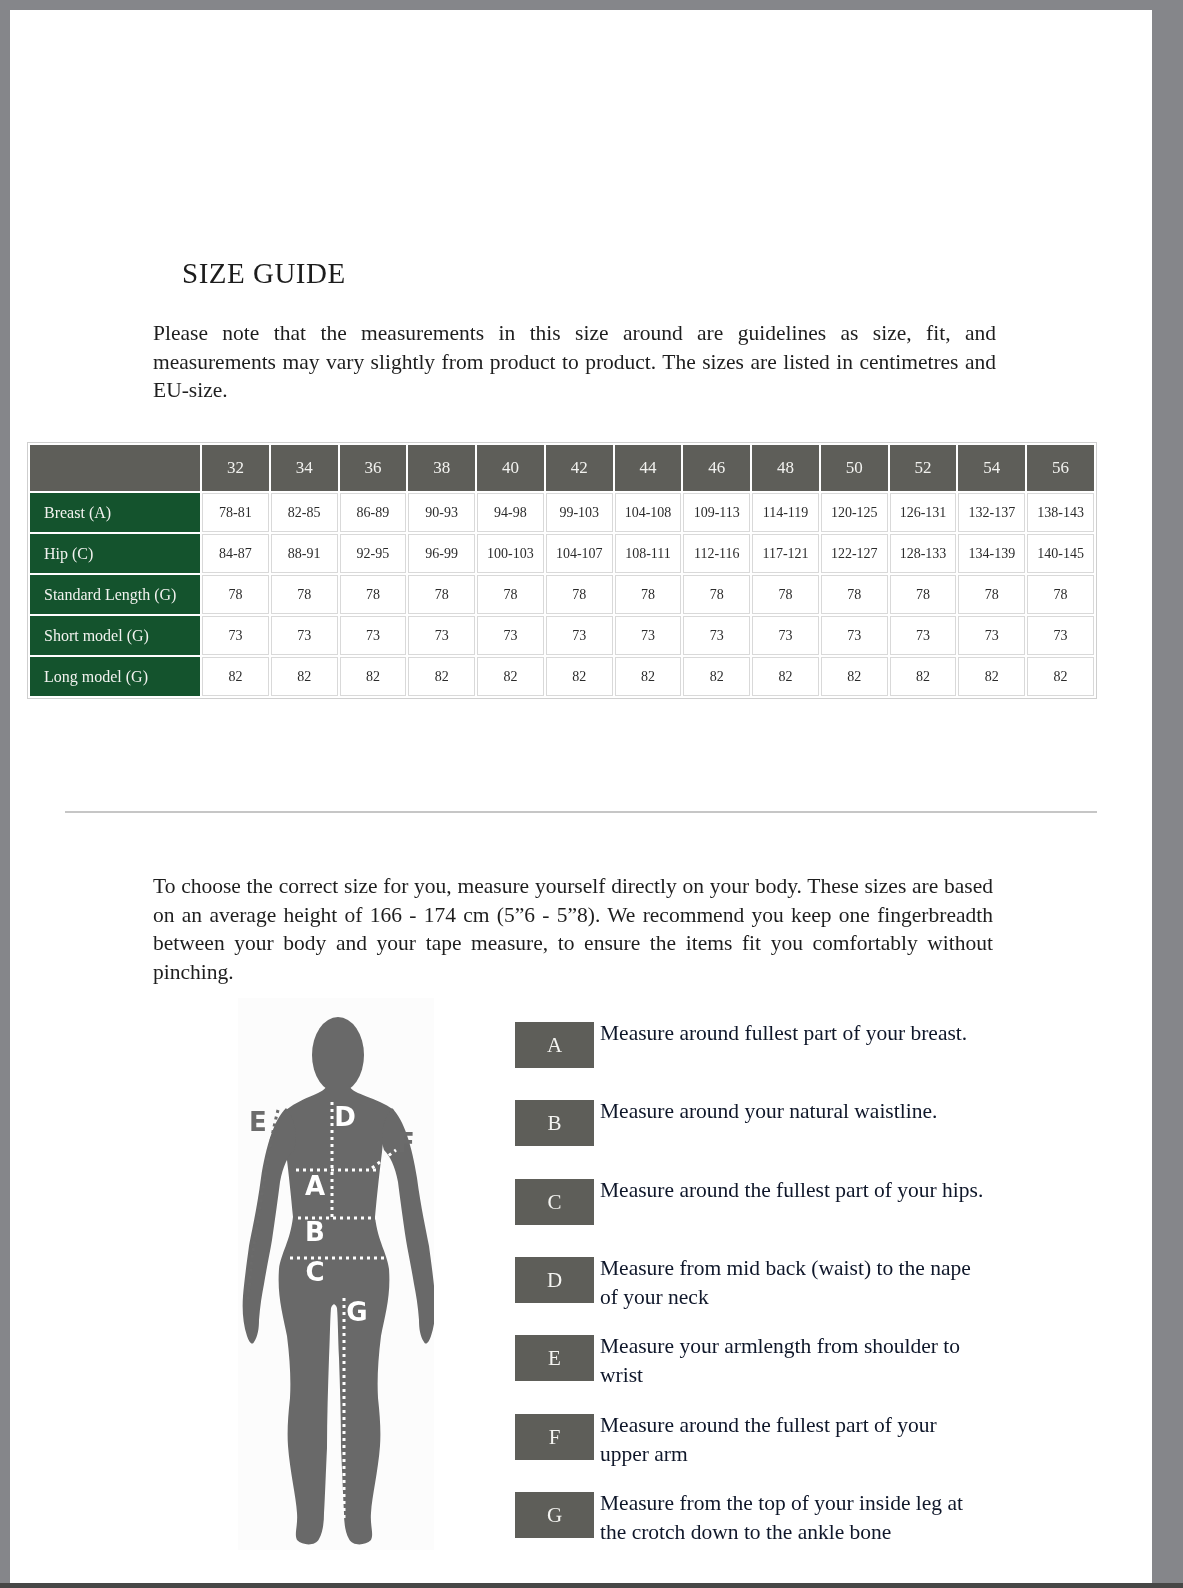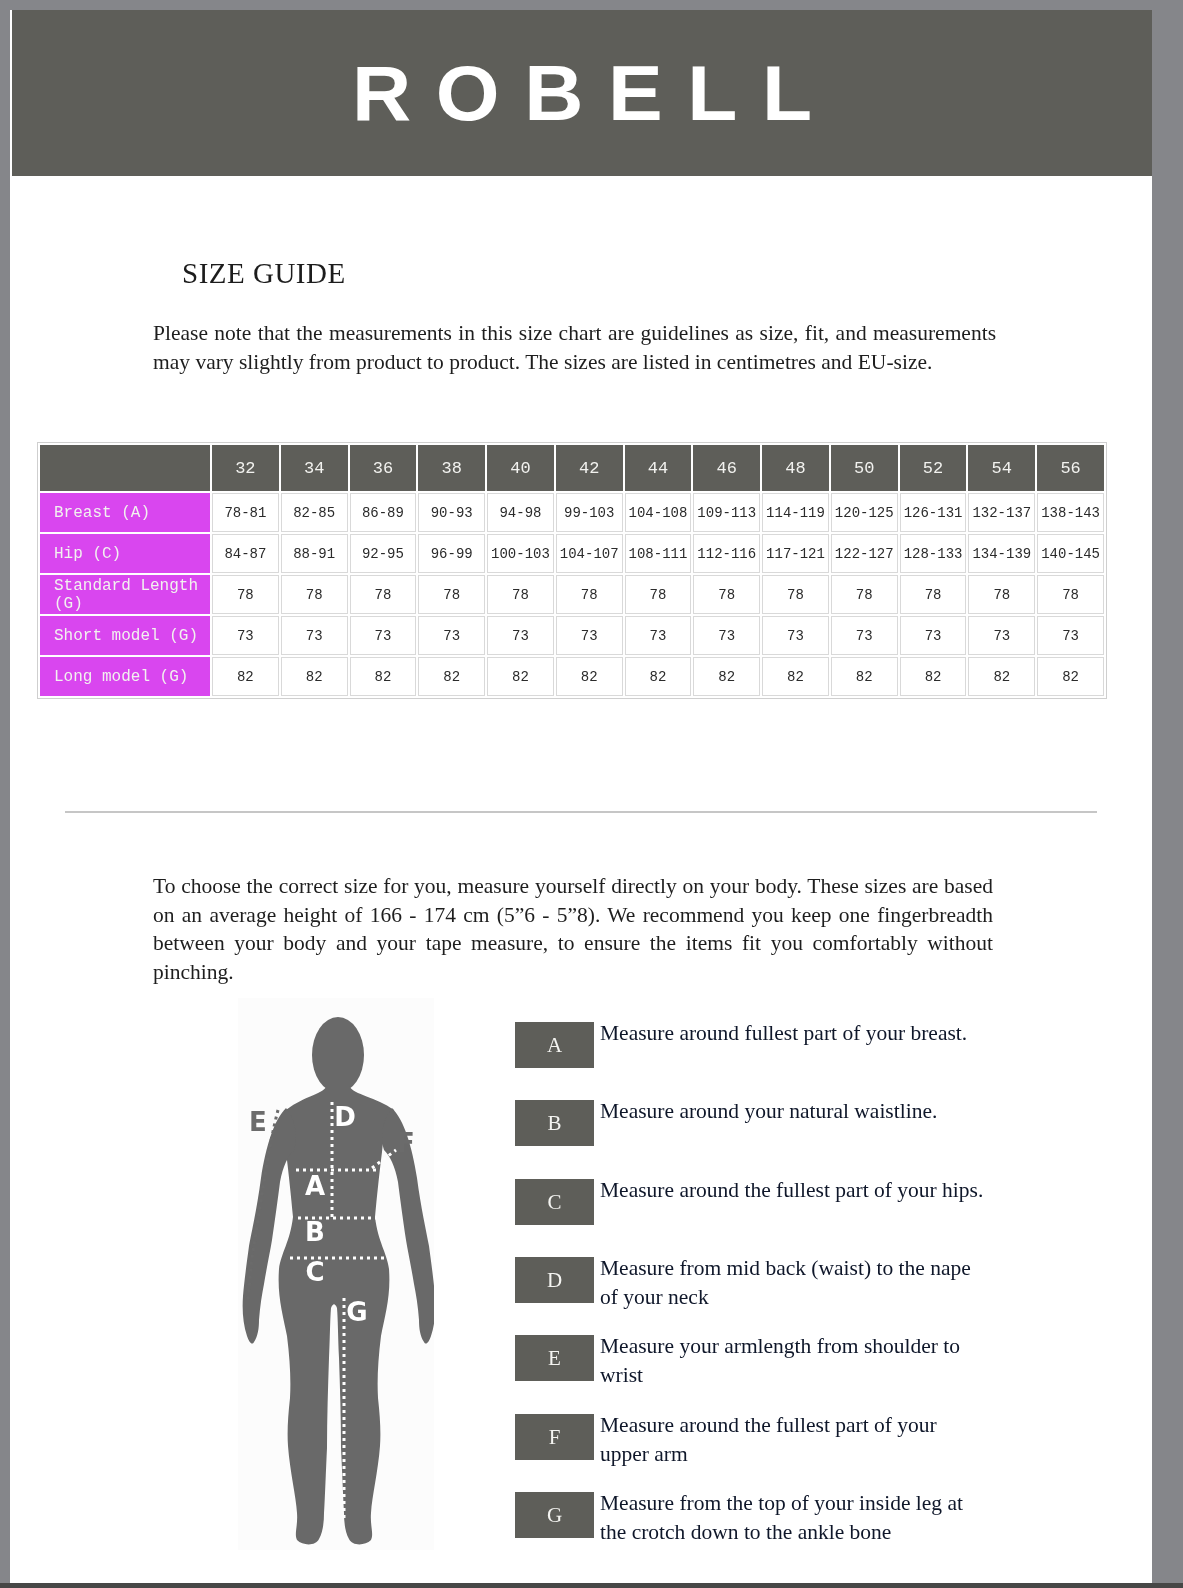--- a/index.html
+++ b/index.html
@@ -13,28 +13,28 @@
   .logo{color:#ffffff;font-family:"Liberation Sans",sans-serif;font-weight:700;
         font-size:82px;letter-spacing:0.30em;margin-right:-0.30em;
         transform:scaleY(0.95);white-space:nowrap;}
 
   
   .h1{position:absolute;color:#1c1c1c;font-size:29px;letter-spacing:0.5px;font-weight:400;margin-left:29px;}
   .para{position:absolute;color:#1e1e1e;font-size:21.5px;line-height:28.5px;
         text-align:justify;hyphens:auto;-webkit-hyphens:auto;}
 
   
-  .size-table{position:absolute;left:28px;top:433px;width:1068px;
+  .size-table{position:absolute;left:18px;top:433px;width:1068px;
               border-collapse:separate;border-spacing:2px;table-layout:fixed;
-              background:#ffffff;outline:1px solid #cfcfcf;font-family:Liberation Mono, monospace;}
+              background:#ffffff;outline:1px solid #cfcfcf;}
   .size-table th,.size-table td{padding:0;vertical-align:middle;}
   .size-table col.c-label{width:170px;}
   .size-table thead th{background:#5e5e59;color:#f2f2ef;font-weight:400;
                        font-size:17px;height:46px;text-align:center;}
-  .size-table tbody th{background:#d946ef;color:#f2f2ef;font-weight:400;
+  .size-table tbody th{background:#14532d;color:#f2f2ef;font-weight:400;
                        font-size:16px;height:39px;text-align:left;padding-left:14px;}
   .size-table tbody td{background:#ffffff;border:1px solid #d9d9d9;color:#2b2b2b;
                        font-size:14px;text-align:center;}
 
   .divider{position:absolute;left:55px;top:801px;width:1032px;height:2px;background:#c6c6c6;}
 
   
   .figure-wrap{position:absolute;left:228px;top:988px;width:196px;height:552px;}
 
   
@@ -46,26 +46,23 @@
                font-size:21.5px;line-height:28.5px;}
 
   .bottom-bar{position:absolute;left:0;top:1583px;width:1183px;height:5px;background:#474746;}
 </style>
 </head>
 <body>
 
 <div class="frame">
   <div class="page">
 
-    <div class="banner">
-      <div class="logo">ROBELL</div>
-    </div>
 
     <div class="h1" style="left:143px;top:247px;">SIZE GUIDE</div>
-    <div class="para" style="left:143px;top:309px;width:843px;">Please note that the measurements in this size chart are guidelines as size, fit, and measurements may vary slightly from product to product. The sizes are listed in centimetres and EU-size.</div>
+    <div class="para" style="left:143px;top:309px;width:843px;">Please note that the measurements in this size around are guidelines as size, fit, and measurements may vary slightly from product to product. The sizes are listed in centimetres and EU-size.</div>
 
     <table class="size-table">
       <colgroup>
           <col class="c-label">
         </colgroup>
       <thead>
         <tr>
           <th></th>
           <th>32</th>
           <th>34</th>

